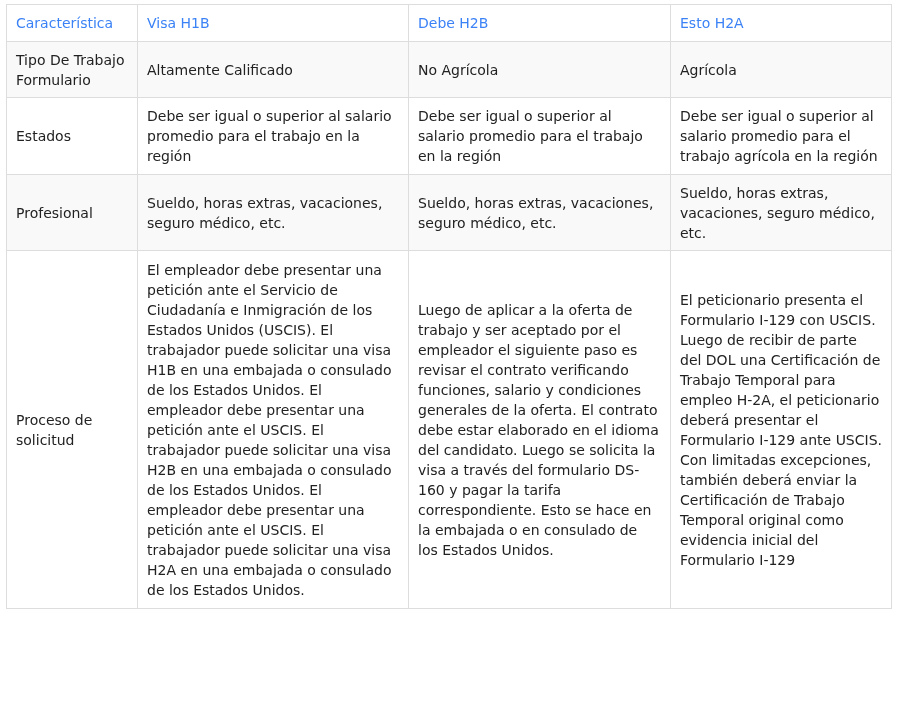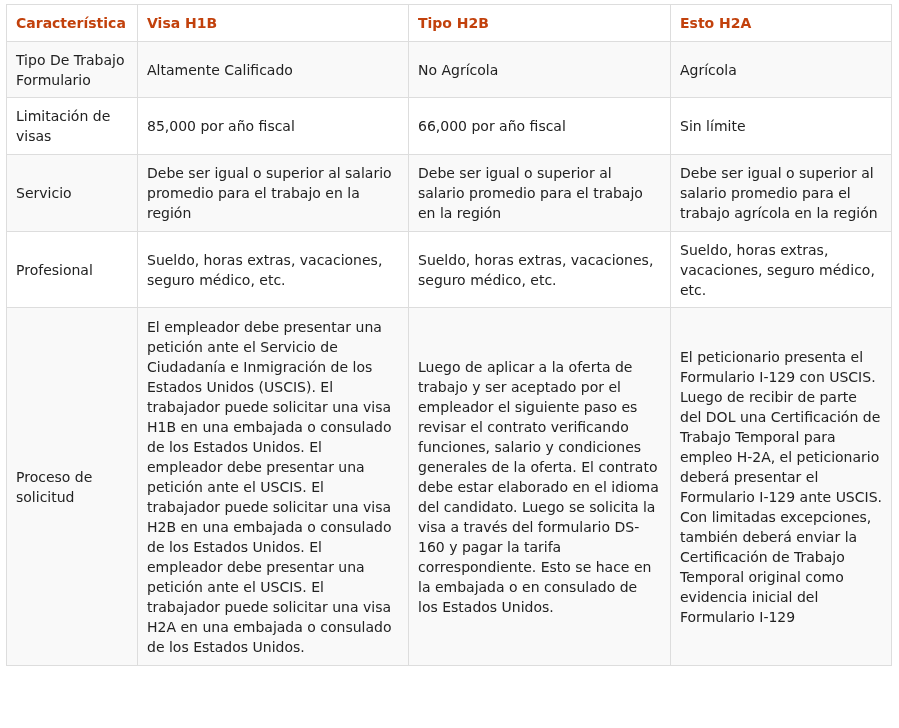--- a/index.html
+++ b/index.html
@@ -26,24 +26,24 @@
     line-height: 20px;
   }
   table.cmp th, table.cmp td {
     border: 1px solid #dddddd;
     padding: 0 9px;
     vertical-align: middle;
     text-align: left;
     word-wrap: break-word;
   }
   table.cmp th {
-    font-weight: bold;
+    font-weight: normal;
     height: 36px;
     background: #ffffff;
-    color: #c2410c;
+    color: #3b82f6;
   }
   table.cmp tbody tr:nth-child(odd) td { background: #f9f9f9; }
   table.cmp tbody tr:nth-child(even) td { background: #ffffff; }
   col.c0 { width: 131px; }
   col.c1 { width: 271px; }
   col.c2 { width: 262px; }
   col.c3 { width: 221px; }
   tr.r0 td { height: 55px; }
   tr.r1 td { height: 56px; }
   tr.r2 td { height: 56px; }
@@ -58,39 +58,33 @@
   <colgroup>
     <col class="c0">
       <col class="c1">
       <col class="c2">
       <col class="c3">
   </colgroup>
   <thead>
     <tr>
       <th>Característica</th>
       <th>Visa H1B</th>
-      <th>Tipo H2B</th>
+      <th>Debe H2B</th>
       <th>Esto H2A</th>
     </tr>
   </thead>
   <tbody>
     <tr class="r0">
       <td>Tipo De Trabajo Formulario</td>
       <td>Altamente Calificado</td>
       <td>No Agrícola</td>
       <td>Agrícola</td>
     </tr>
-    <tr class="r2">
-      <td>Limitación de visas</td>
-      <td>85,000 por año fiscal</td>
-      <td>66,000 por año fiscal</td>
-      <td>Sin límite</td>
-    </tr>
     <tr class="r3">
-      <td>Servicio</td>
+      <td>Estados</td>
       <td>Debe ser igual o superior al salario promedio para el trabajo en la región</td>
       <td>Debe ser igual o superior al salario promedio para el trabajo en la región</td>
       <td>Debe ser igual o superior al salario promedio para el trabajo agrícola en la región</td>
     </tr>
     <tr class="r4">
       <td>Profesional</td>
       <td>Sueldo, horas extras, vacaciones, seguro médico, etc.</td>
       <td>Sueldo, horas extras, vacaciones, seguro médico, etc.</td>
       <td>Sueldo, horas extras, vacaciones, seguro médico, etc.</td>
     </tr>

